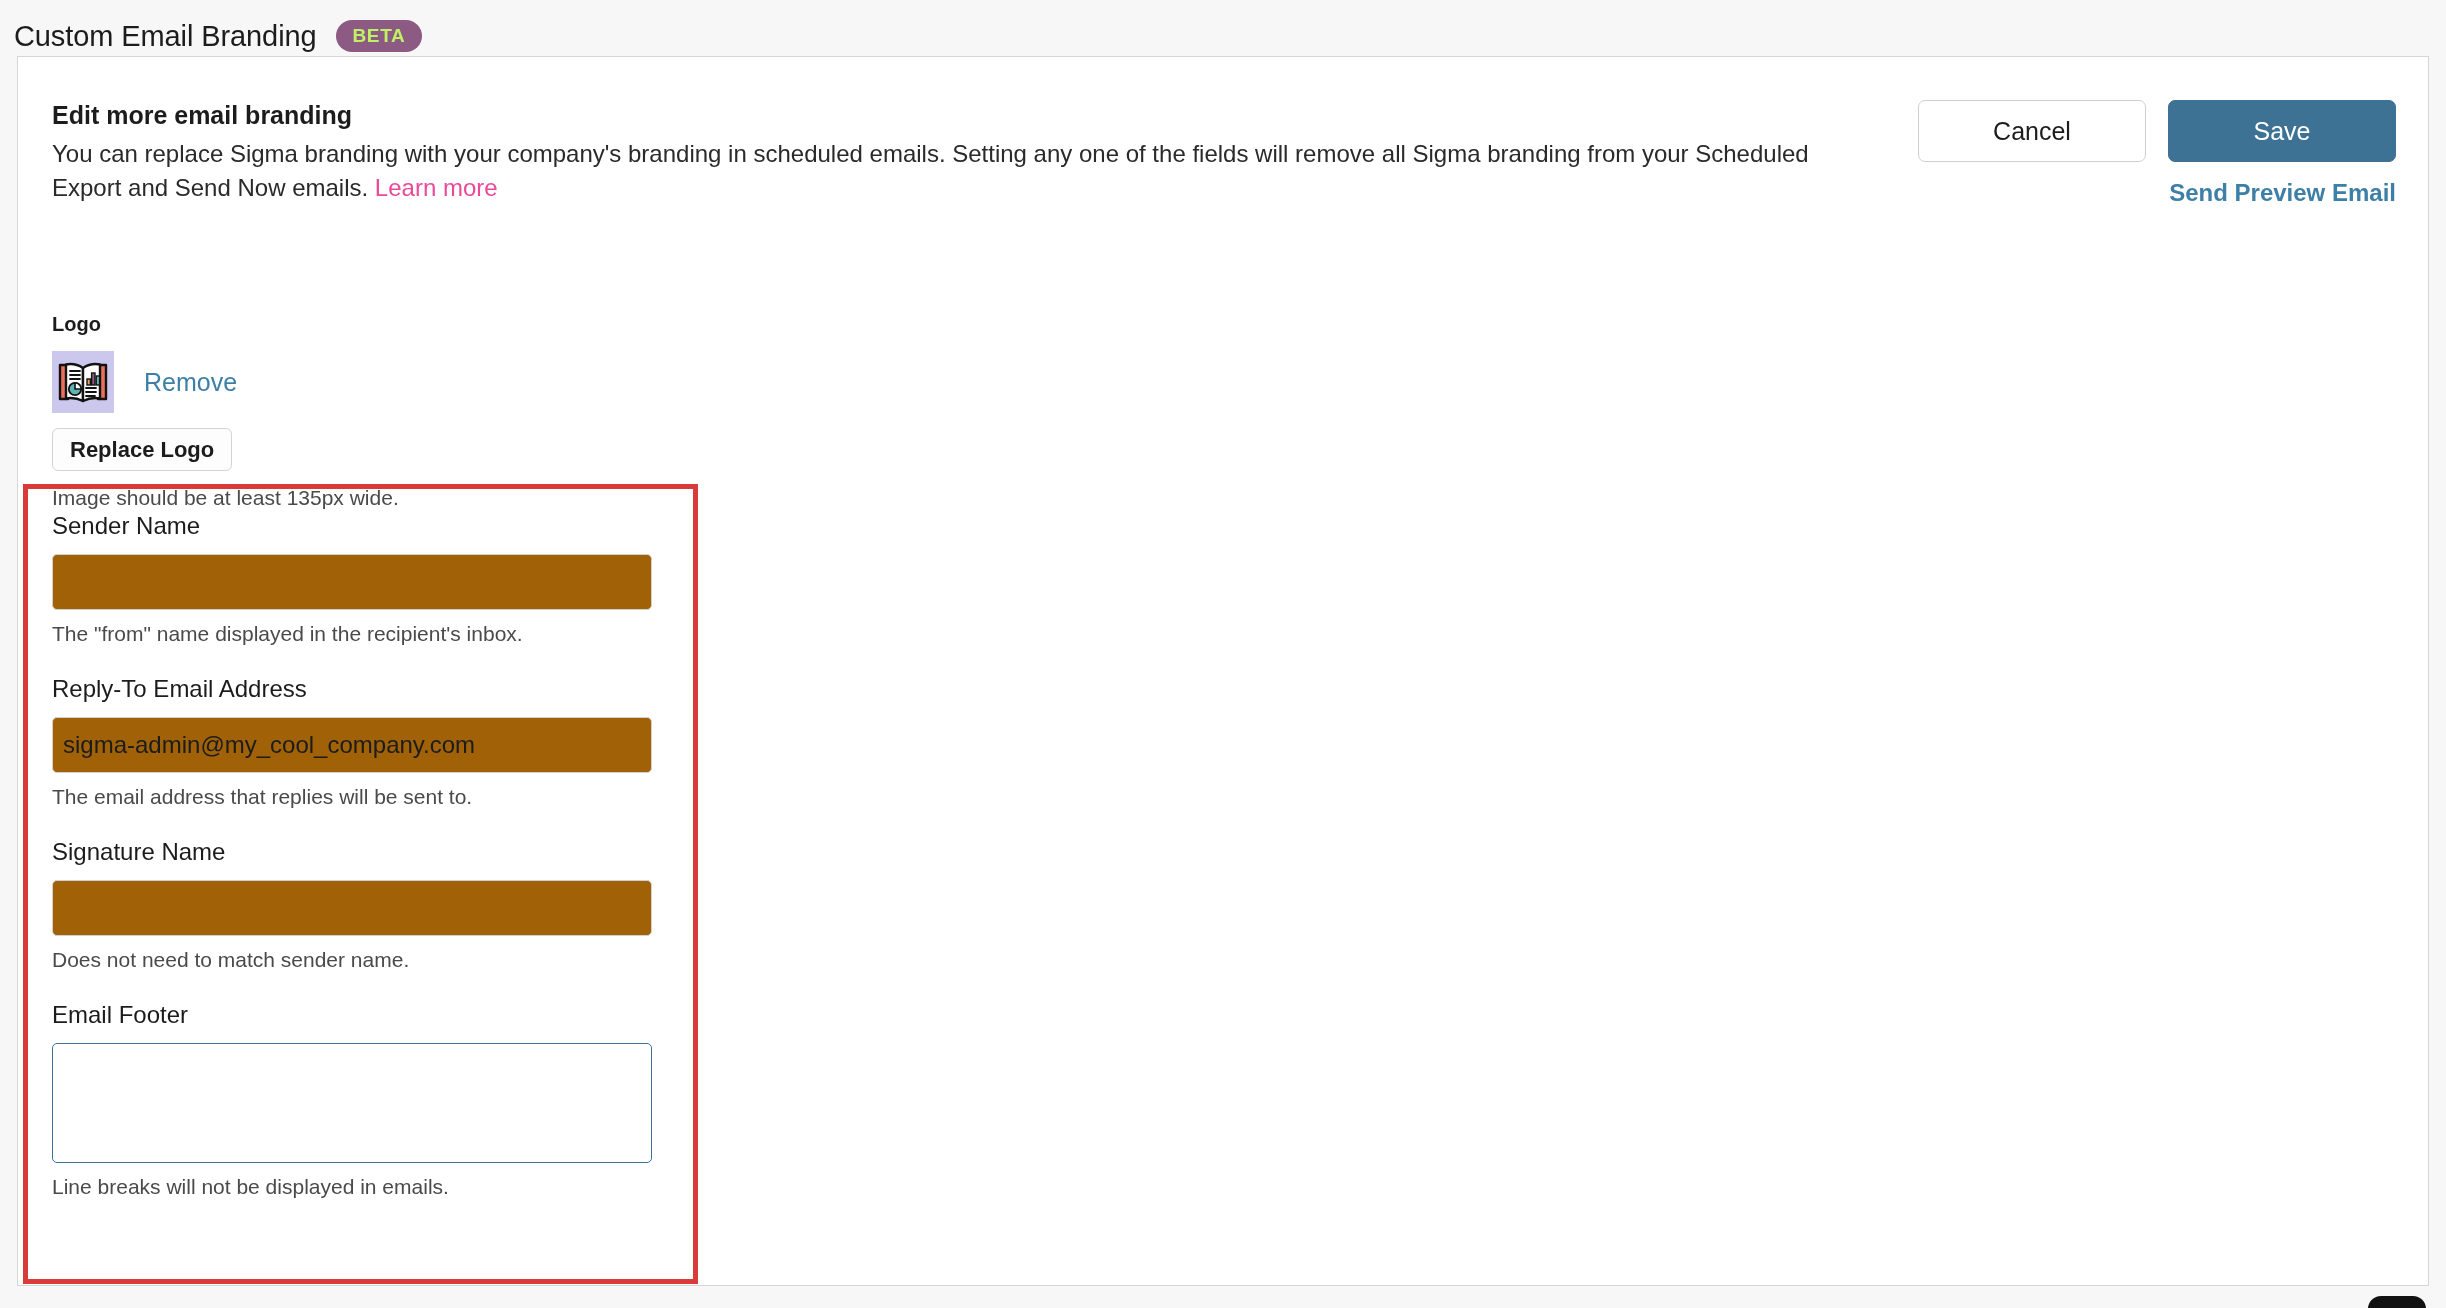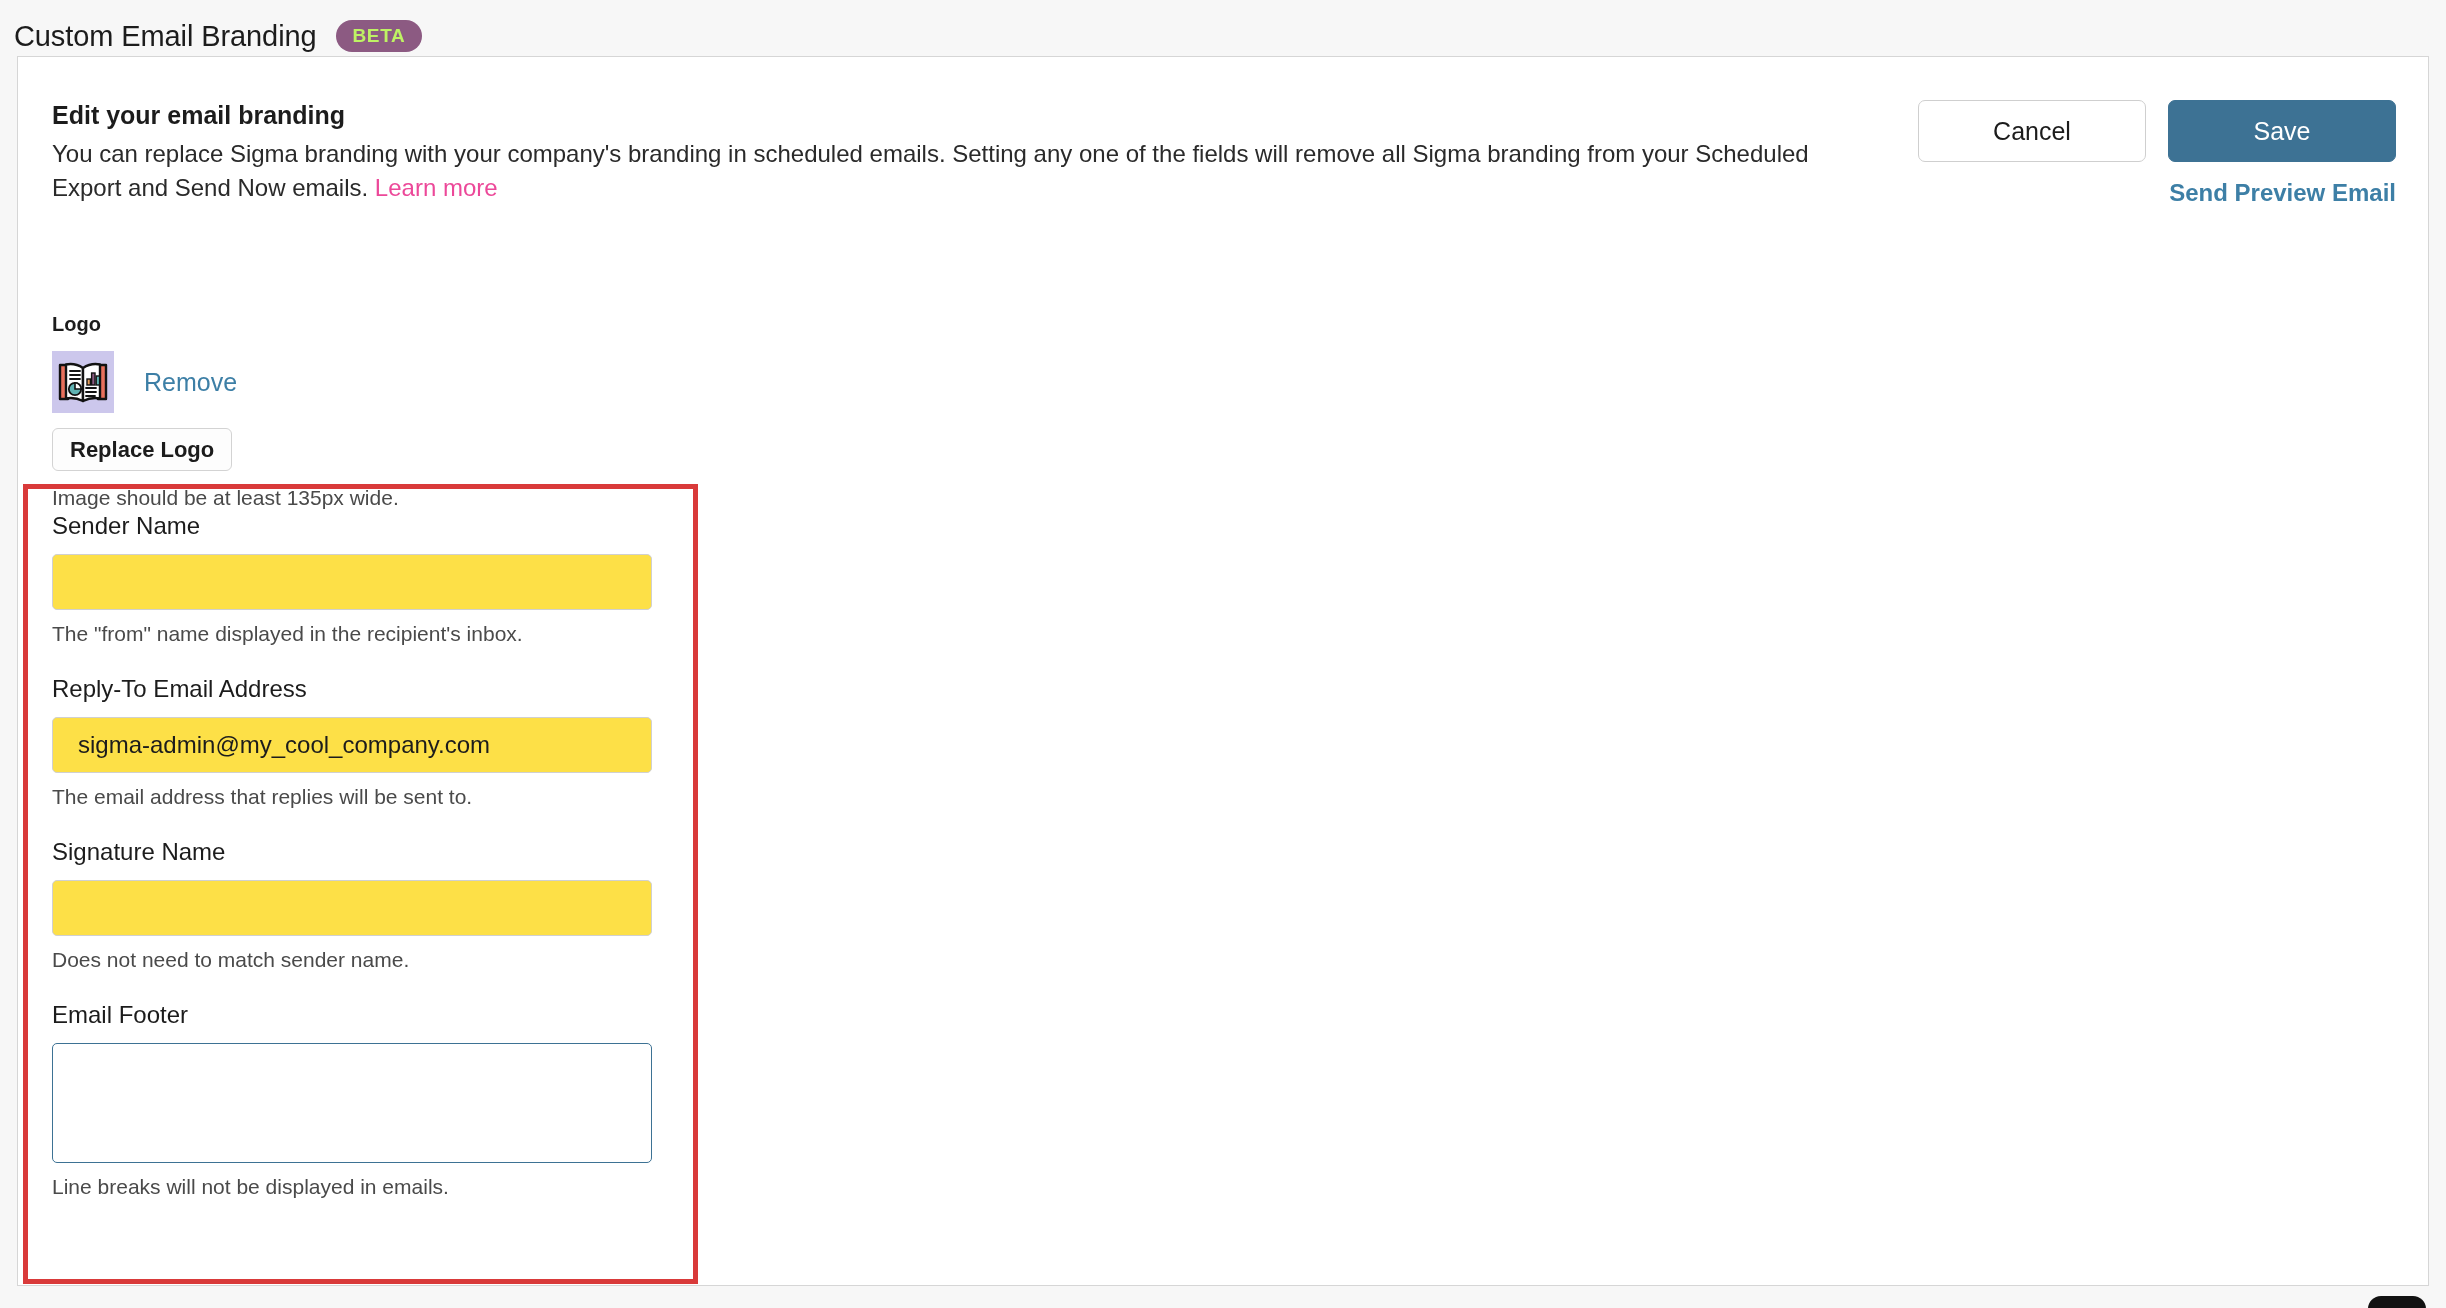--- a/index.html
+++ b/index.html
@@ -251,25 +251,25 @@
     margin-bottom: 13px;
   }
 
   .text-input {
     display: block;
     width: 600px;
     height: 56px;
     box-sizing: border-box;
     border: 1px solid #d0d0d0;
     border-radius: 5px;
-    background: #fde047;
+    background: #a16207;
     font-family: "Liberation Sans", sans-serif;
     font-size: 24px;
     color: #1c1c1c;
-    padding: 0 25px;
+    padding: 0 10px;
     outline: none;
   }
 
   .text-area {
     display: block;
     width: 600px;
     height: 120px;
     box-sizing: border-box;
     border: 1px solid #3d7294;
     border-radius: 5px;
@@ -307,21 +307,21 @@
 
   <div class="page-header">
     <span class="page-title">Custom Email Branding</span>
     <span class="beta-badge">BETA</span>
   </div>
 
   <div class="card">
     <div class="card-inner">
 
       <div class="intro">
-        <div class="intro-title">Edit your email branding</div>
+        <div class="intro-title">Edit more email branding</div>
         <div class="intro-desc"><span>You can replace Sigma branding with your company's branding in scheduled emails. Setting any one of the fields will remove all Sigma branding from your Scheduled Export and Send Now emails.</span> <span class="link">Learn more</span></div>
       </div>
 
       <div class="actions">
         <div class="actions-row">
           <button class="btn btn-cancel">Cancel</button>
           <button class="btn btn-save">Save</button>
         </div>
         <span class="send-preview">Send Preview Email</span>
       </div>

